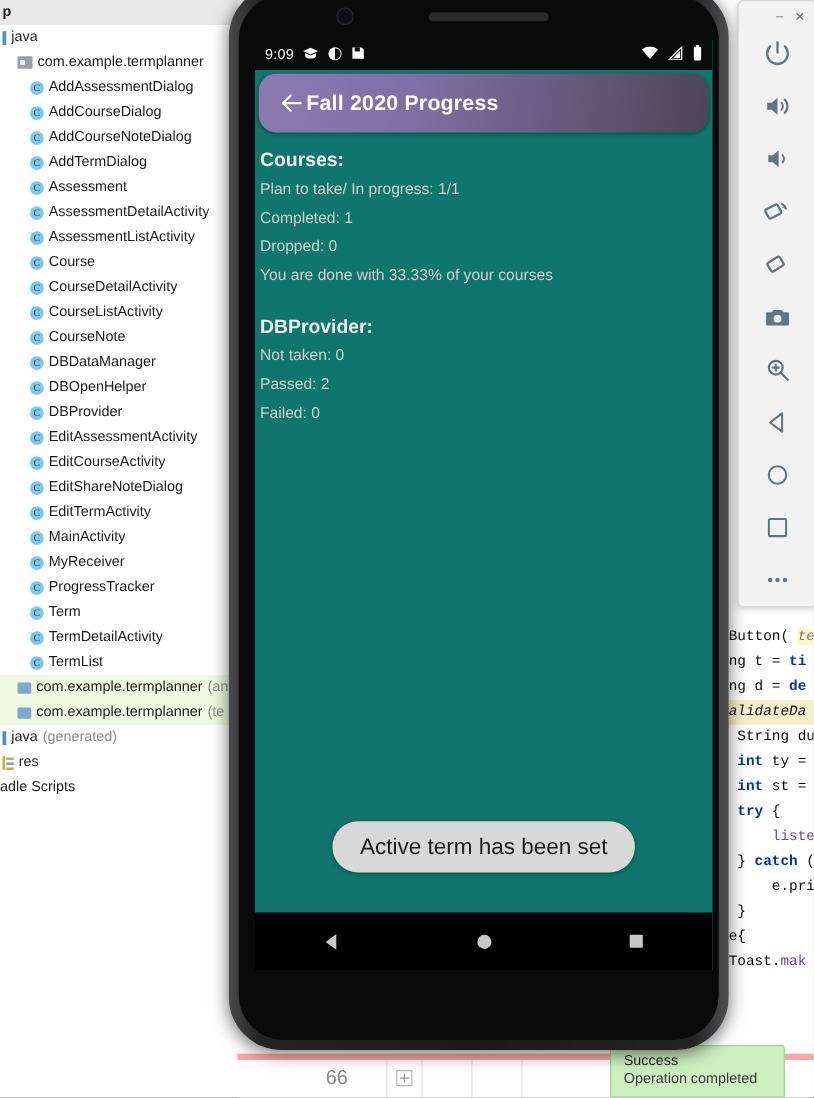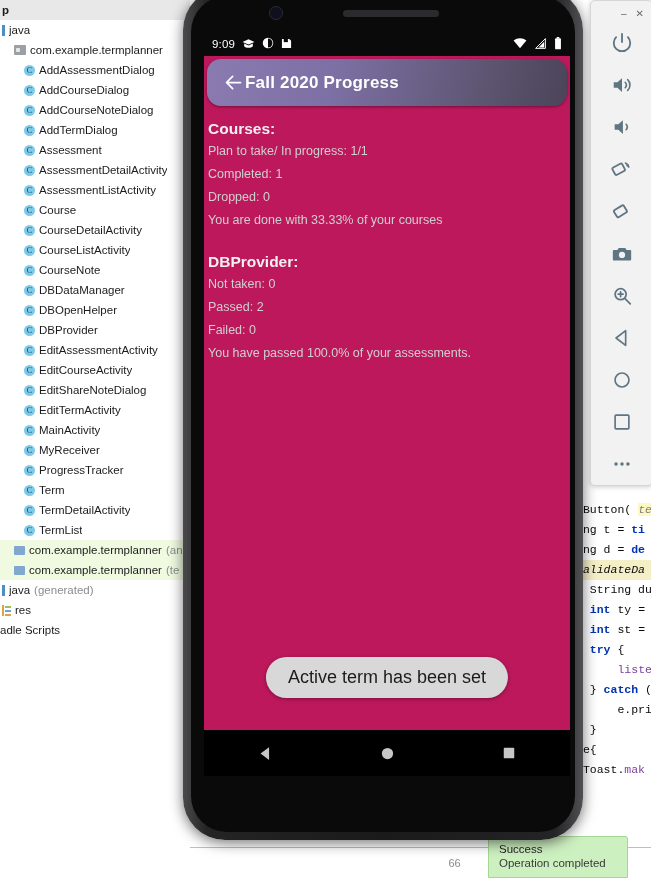--- a/index.html
+++ b/index.html
@@ -85,21 +85,21 @@
     background:#10101c;border:1px solid #2a2a3a;
   }
   #phone-speaker{
     position:absolute;left:152px;top:14px;width:96px;height:7px;border-radius:4px;
     background:#2b2b2d;
   }
 
   
   #screen{
     position:absolute;left:13px;top:36px;width:366px;height:744px;
-    background:#be185d;overflow:hidden;
+    background:#0f766e;overflow:hidden;
   }
   #statusbar{
     height:24px;background:#0a0a0a;color:#ffffff;
     display:flex;align-items:center;padding:0 8px;font-size:11px;
   }
   #sb-time{font-size:11.5px;letter-spacing:.2px;}
   .sb-ic{margin-left:7px;display:inline-block;}
   #sb-right{margin-left:auto;display:flex;align-items:center;}
 
   
@@ -151,22 +151,22 @@
   }
   .tb-btn{
     width:44px;height:44px;display:flex;align-items:center;justify-content:center;
     color:#5f7682;
   }
   .tb-btn svg{display:block;}
 
   
   #status-strip{
     position:absolute;left:190px;bottom:0;right:0;height:30px;
-    background:#ffffff;border-top:1px solid #fca5a5;
-    display:flex;align-items:center;font-size:11px;color:#8a8a8a;justify-content:flex-end;
+    background:#ffffff;border-top:5px solid #fca5a5;
+    display:flex;align-items:center;font-size:16px;color:#8a8a8a;
   }
   .strip-cell{height:30px;line-height:30px;border-right:1px solid #e2e2e2;
               padding:0 10px;box-sizing:border-box;}
   #strip-num{width:80px;text-align:center;padding:0;}
   #strip-plus{width:28px;text-align:center;padding:0;border-right:1px solid #e2e2e2;}
   .plus-box{display:inline-block;width:11px;height:11px;border:1px solid #b8b8b8;
             position:relative;vertical-align:middle;}
   .plus-box:before,.plus-box:after{content:"";position:absolute;background:#9a9a9a;}
   .plus-box:before{left:5px;top:2px;width:1px;height:7px;}
   .plus-box:after{top:5px;left:2px;height:1px;width:7px;}
@@ -444,21 +444,20 @@
           <div class="sec-head">Courses:</div>
           <div class="sec-line">Plan to take/ In progress: 1/1</div>
           <div class="sec-line">Completed: 1</div>
           <div class="sec-line">Dropped: 0</div>
           <div class="sec-line">You are done with 33.33% of your courses</div>
 
           <div class="sec-head second">DBProvider:</div>
           <div class="sec-line">Not taken: 0</div>
           <div class="sec-line">Passed: 2</div>
           <div class="sec-line">Failed: 0</div>
-          <div class="sec-line">You have passed 100.0% of your assessments.</div>
         </div>
 
         <div id="toast">Active term has been set</div>
 
         <div id="navbar">
           <div class="nav-btn">
             <svg width="17" height="17" viewBox="0 0 24 24">
                 <path d="M17 3 L5 12 L17 21 Z" fill="#c7c7c7"></path>
               </svg>
           </div>

